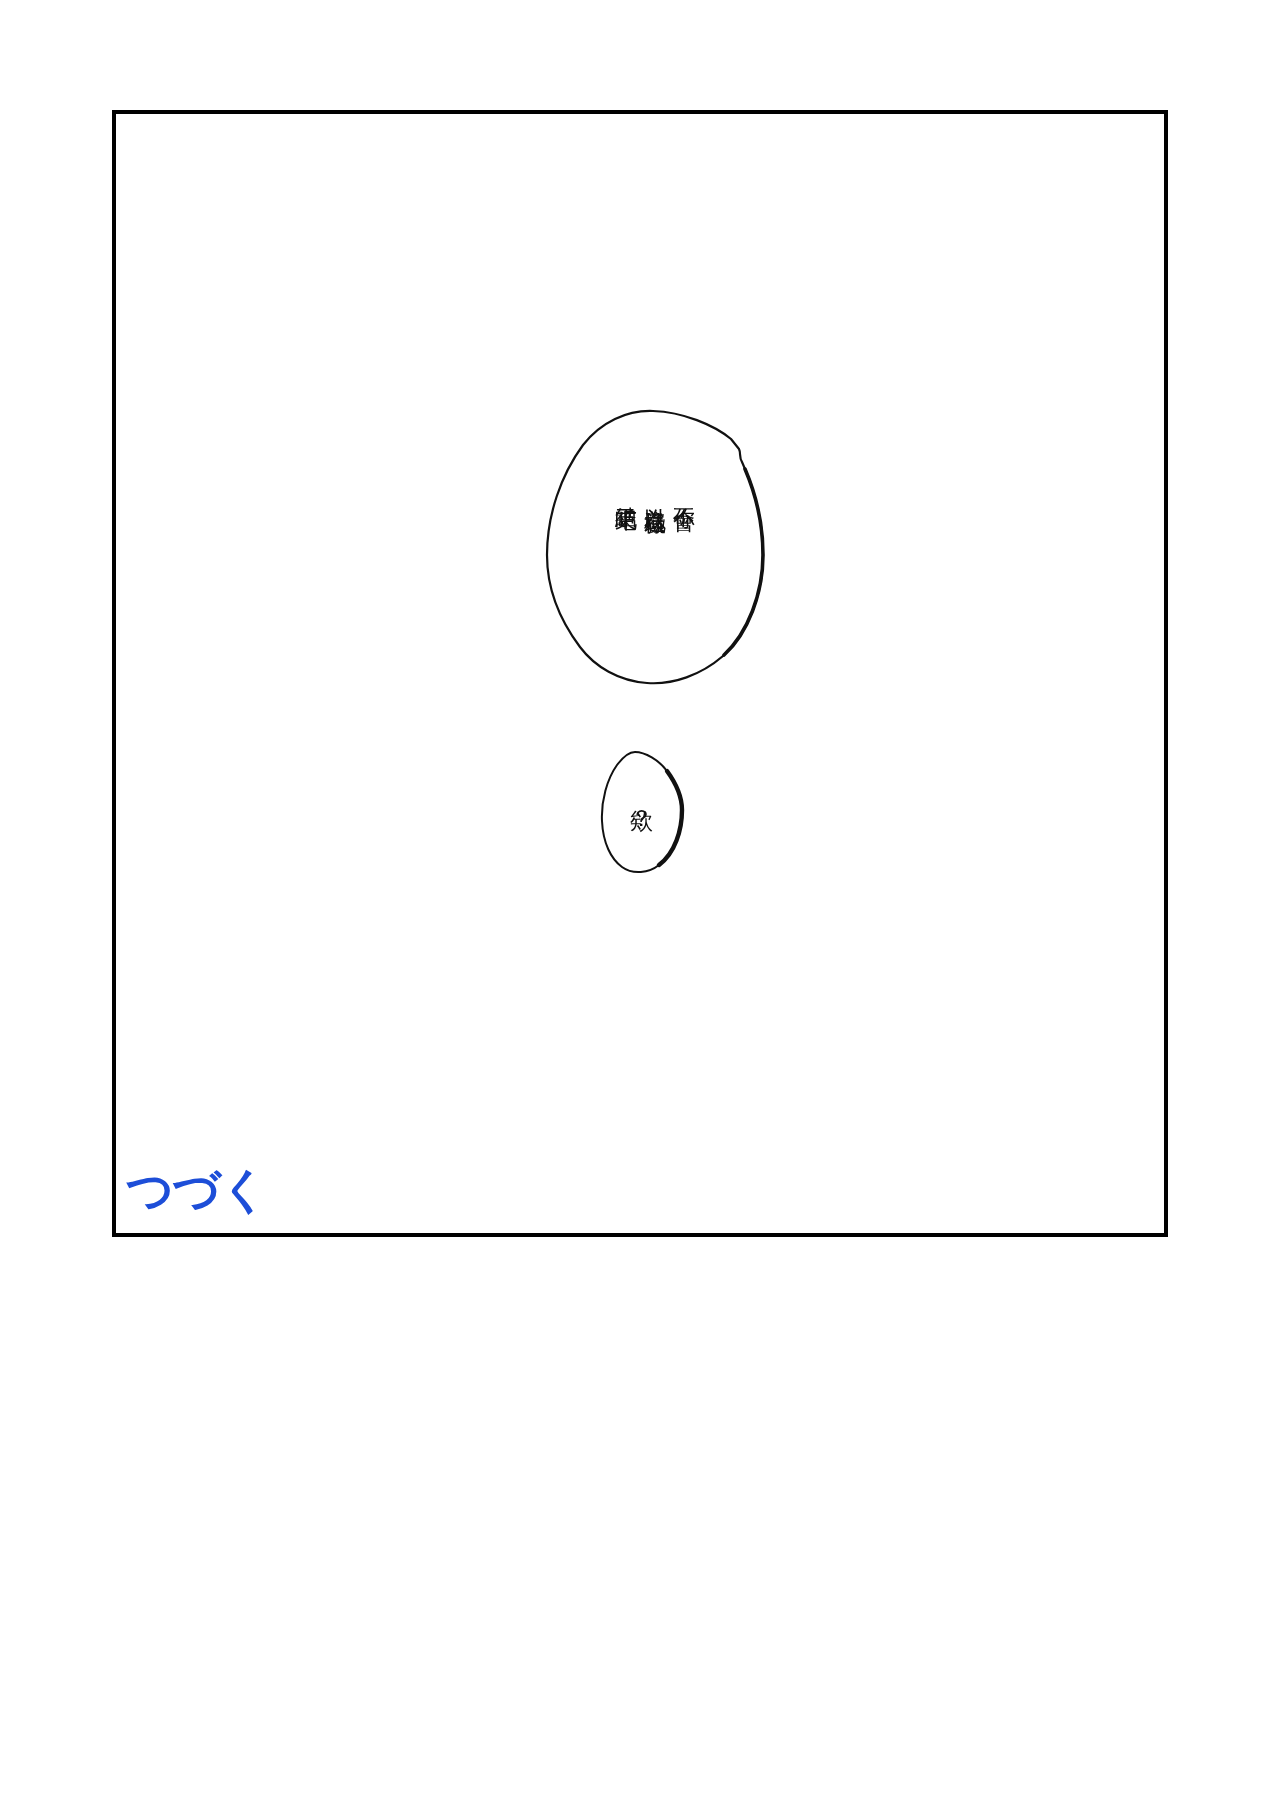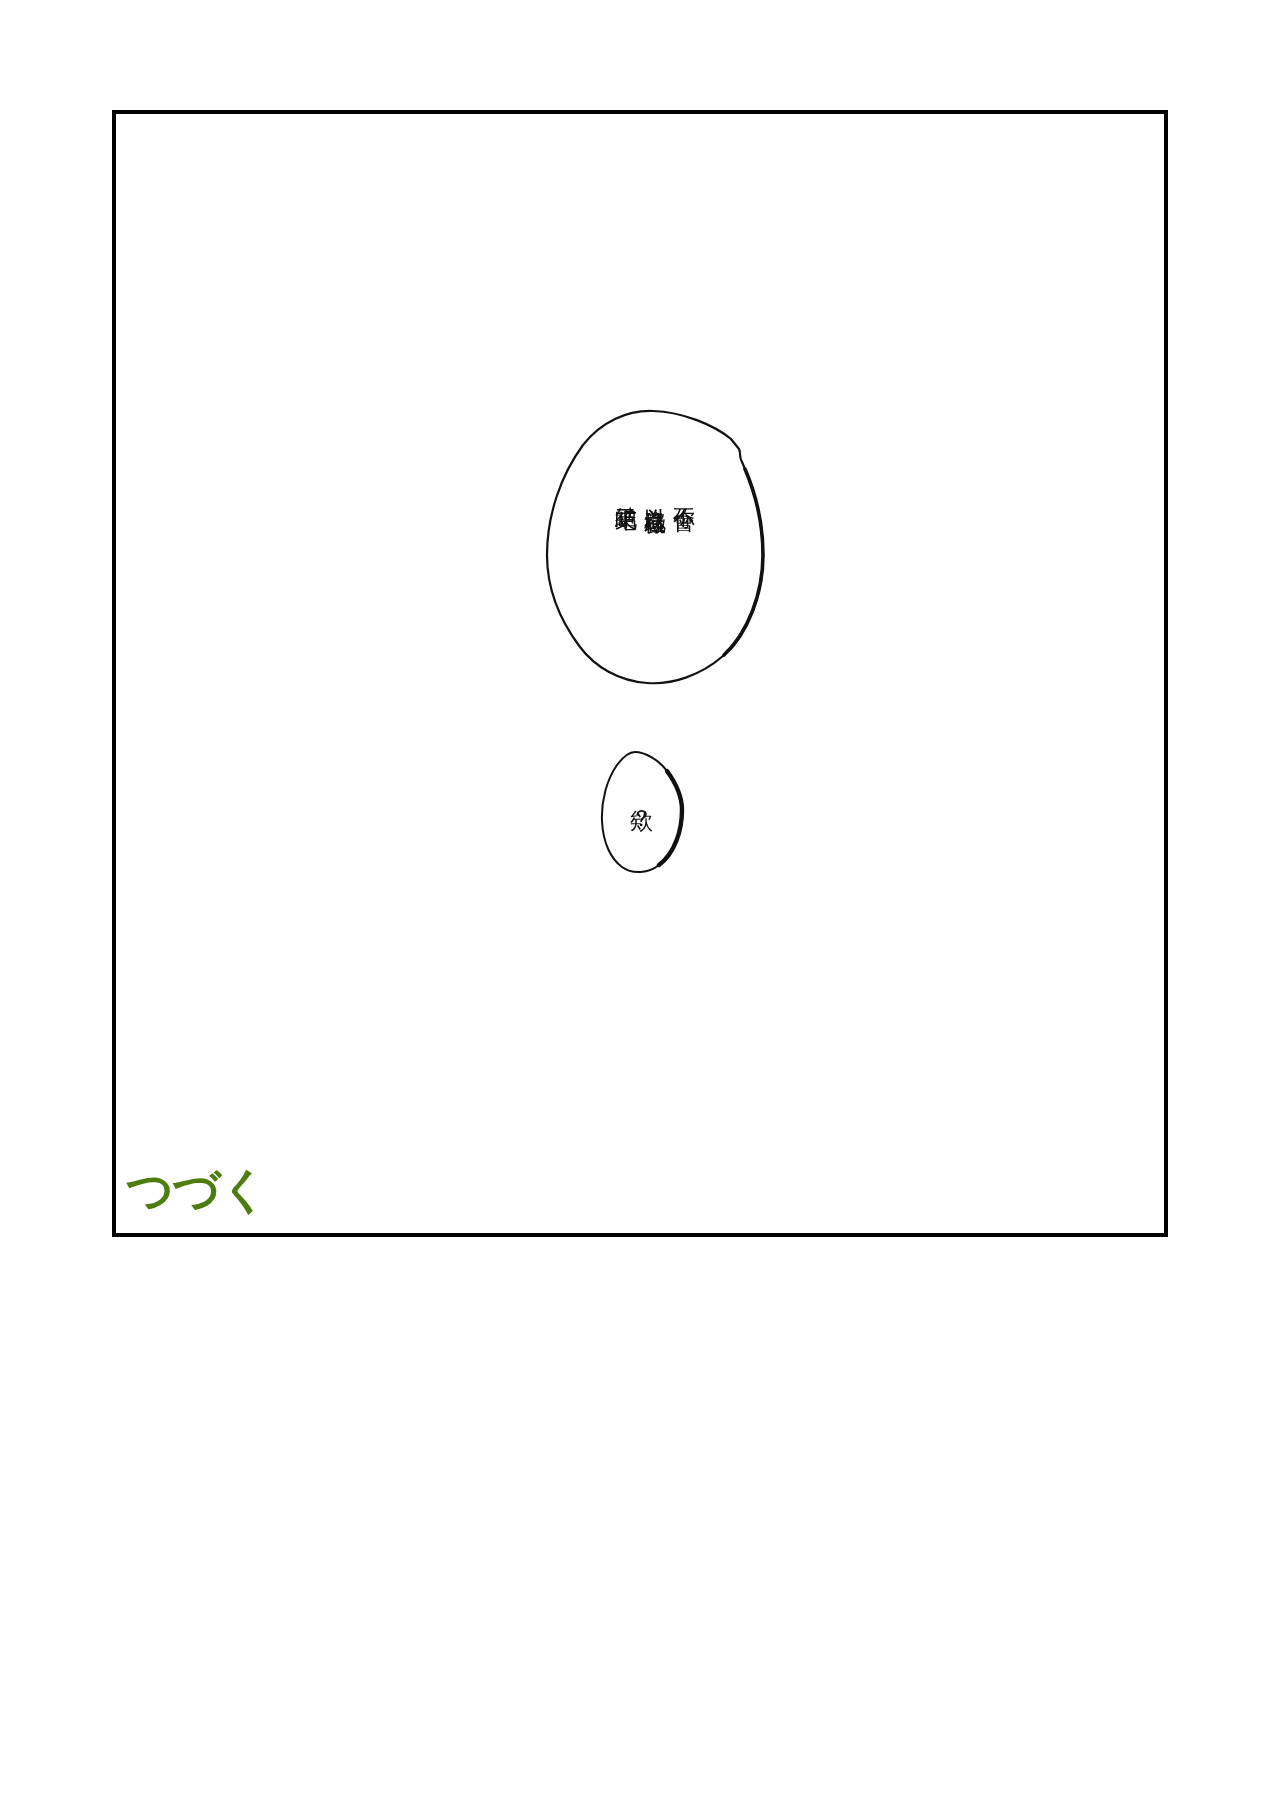--- a/index.html
+++ b/index.html
@@ -68,21 +68,21 @@
     letter-spacing: 1px;
     font-weight: 500;
   }
   .tsuzuku {
     position: absolute;
     left: 126px;
     top: 1164px;
     font-size: 47px;
     font-weight: 900;
     letter-spacing: -1px;
-    color: #4d7c0f;
+    color: #1d4ed8;
     line-height: 1.1;
   }
 </style>
 </head>
 <body>
 
 <div class="panel"></div>
 
 <svg class="bubble-svg large" viewBox="0 0 240 300" xmlns="http://www.w3.org/2000/svg">
   <path d="M 118 16

